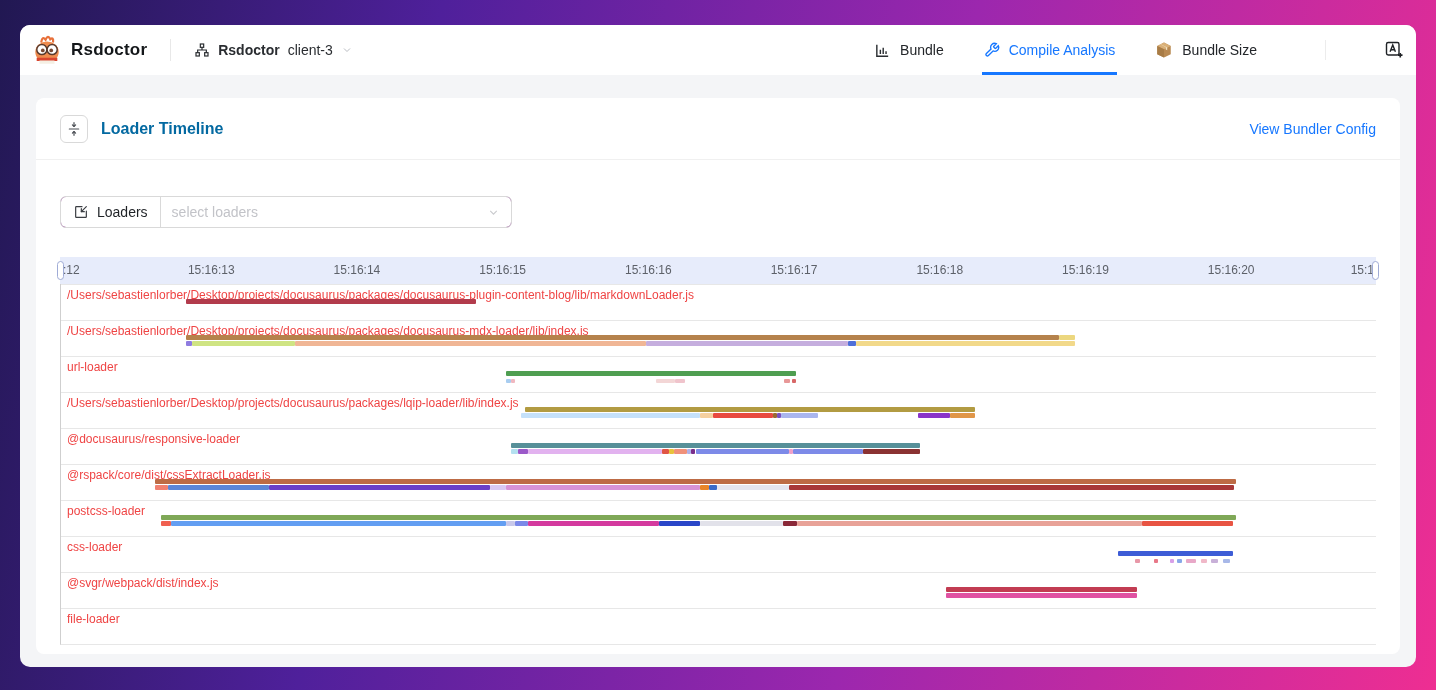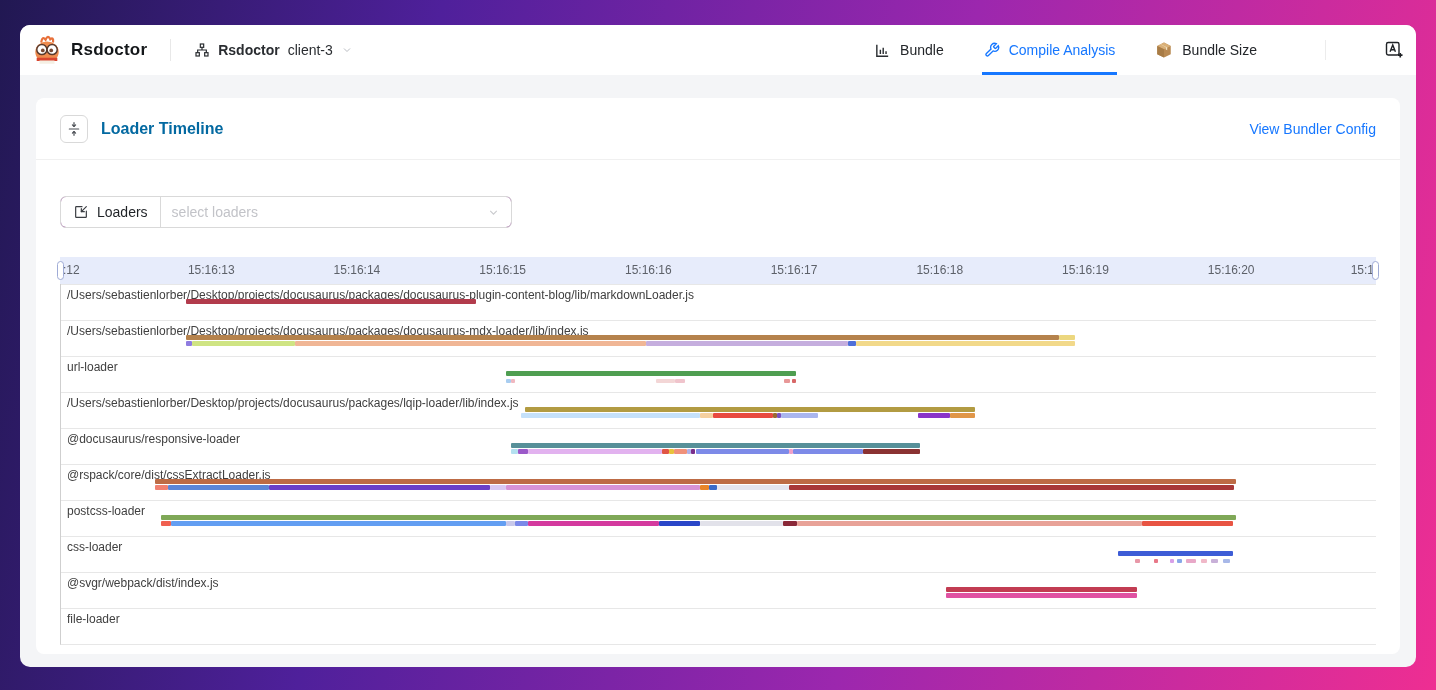--- a/index.html
+++ b/index.html
@@ -50,21 +50,21 @@
   
   .timeline { margin: 29px 0 0 24px; width: 1316px; position: relative; }
   .axis { height: 27px; background: #e7ecfb; position: relative; font-size: 12px; color: #5d6169; }
   .tick { position: absolute; top: 0; line-height: 27px; white-space: nowrap; }
   .tick.center { transform: translateX(-50%); }
   .tick.edge-l { left: 3px; } .tick.edge-r { right: 2px; }
   .handle { position: absolute; top: 4px; width: 7px; height: 19px; background: #fff; border: 1px solid #9fabd6; border-radius: 4px; z-index: 3; cursor: ew-resize; }
   .handle.left { left: -3px; } .handle.right { right: -3px; }
   .rows { border-left: 1px solid #cfcfcf; border-bottom: 1px solid #e7e7e7; }
   .trow { height: 36px; border-top: 1px solid #e7e7e7; position: relative; }
-  .trow-label { position: absolute; left: 6px; top: 3px; font-size: 12px; color: #404040; white-space: nowrap; }
+  .trow-label { position: absolute; left: 6px; top: 3px; font-size: 12px; color: #ef4444; white-space: nowrap; }
   .seg { position: absolute; border-radius: 1px; cursor: pointer; }
   .seg.l1 { top: 14px; height: 5px; }
   .seg.l2 { top: 20px; height: 5px; }
   .seg.tk { top: 22px; height: 4px; }
 </style>
 </head>
 <body>
 
 <div class="window">
 

